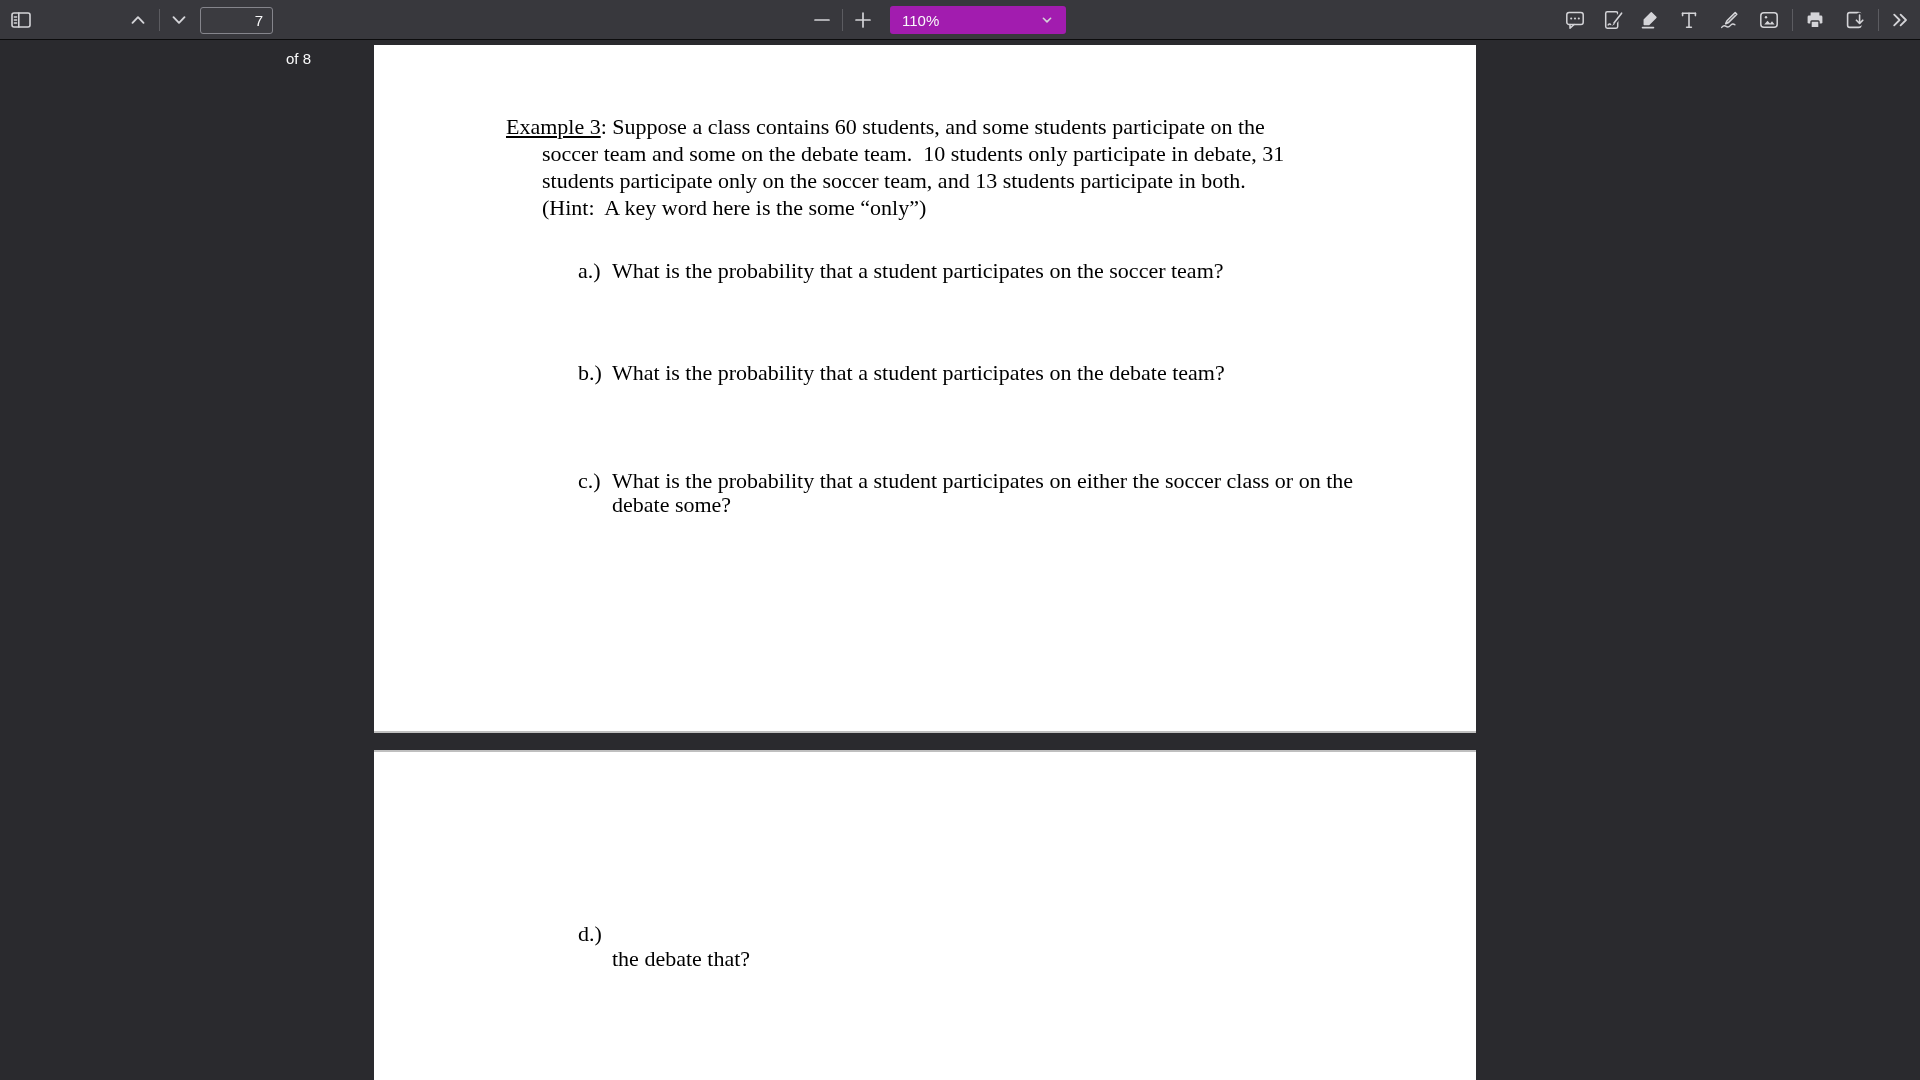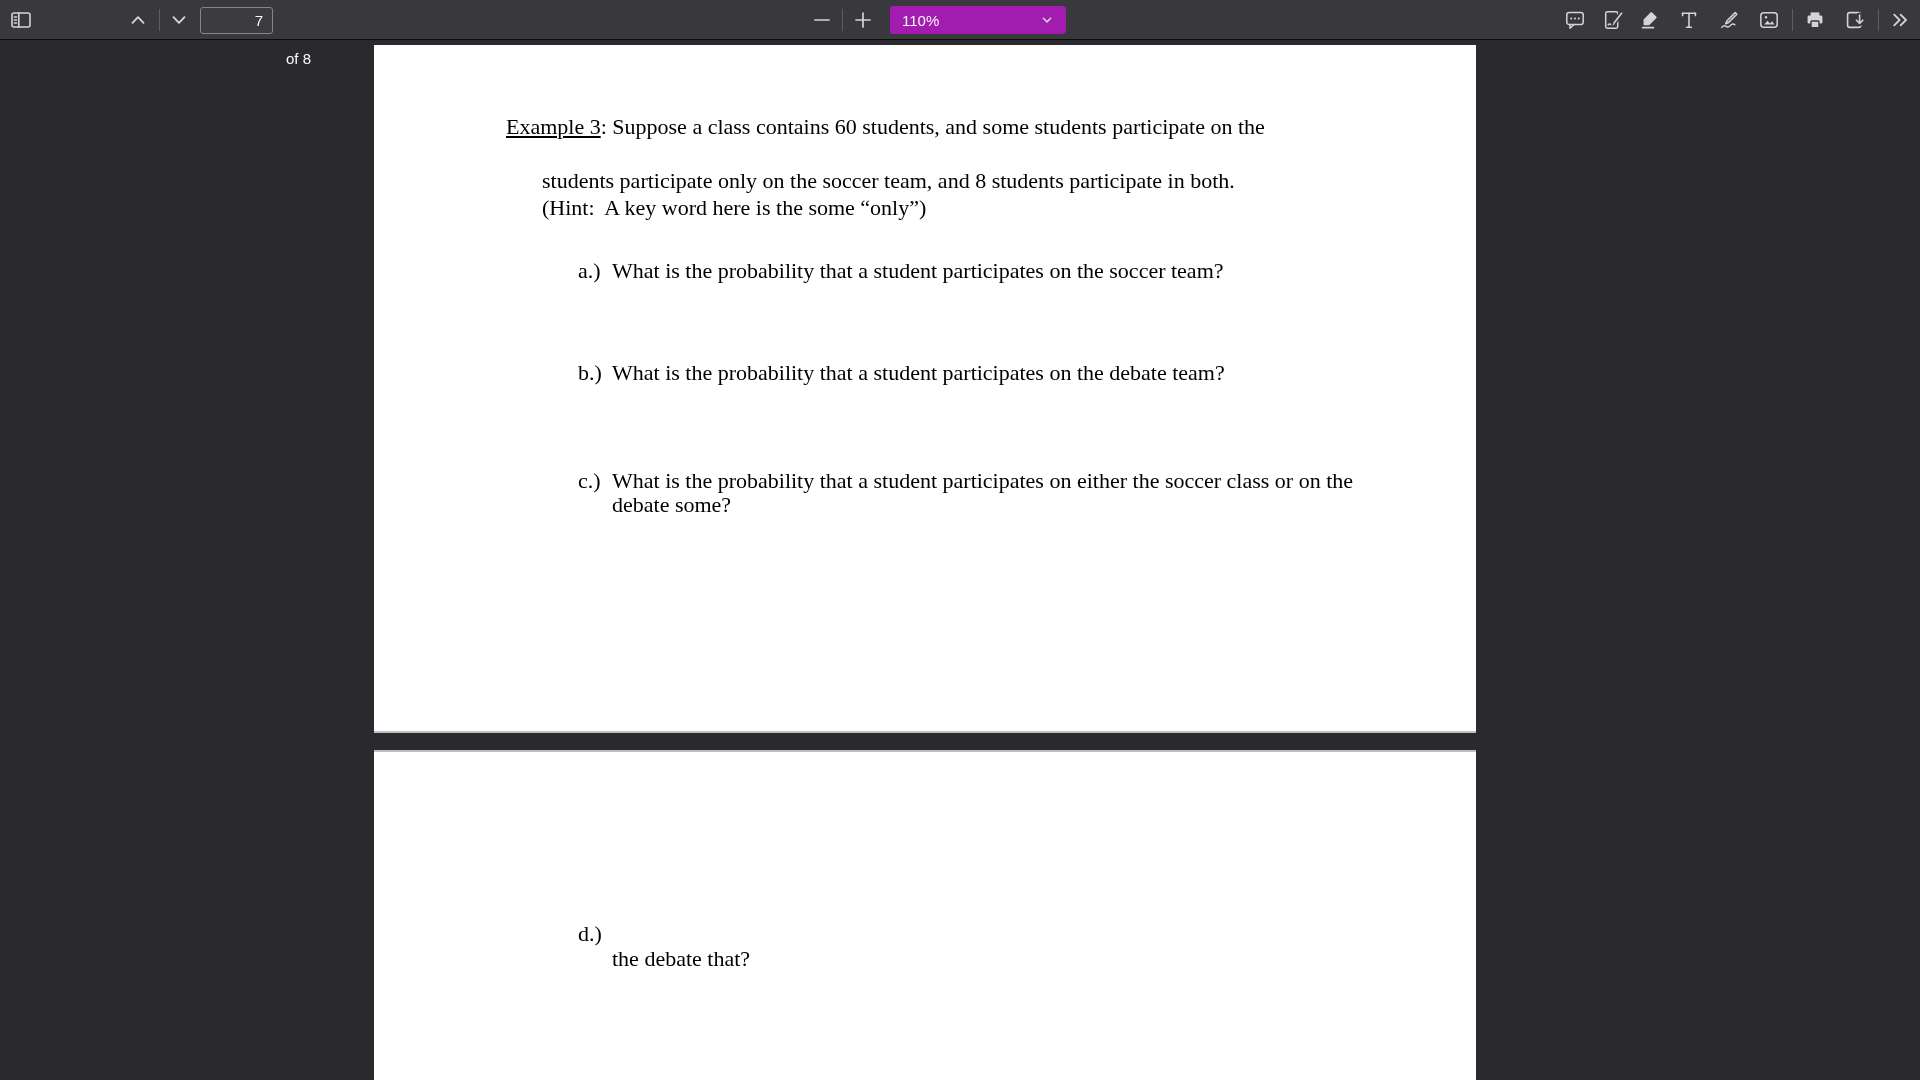--- a/index.html
+++ b/index.html
@@ -226,21 +226,22 @@
       </svg>
     </span>
   </button>
 </div>
 
 <div class="viewer">
 
   <div class="page page-7">
     <div class="tl" style="left:132px; top:68px"><span class="u">Example 3</span><span>: Suppose a class contains 60 students, and some students participate on the</span></div>
 
-    <div class="tl" style="left:168px; top:122px">students participate only on the soccer team, and 8 students participate in both.</div>
+    <div class="tl" style="left:168px; top:95px">soccer team and some on the debate team.  10 students only participate in debate, 31</div>
+    <div class="tl" style="left:168px; top:122px">students participate only on the soccer team, and 13 students participate in both.</div>
     <div class="tl" style="left:168px; top:149px">(Hint:  A key word here is the some “only”)</div>
 
     <div class="tl" style="left:204px; top:212px">a.)</div>
     <div class="tl" style="left:238px; top:212px">What is the probability that a student participates on the soccer team?</div>
 
     <div class="tl" style="left:204px; top:314px">b.)</div>
     <div class="tl" style="left:238px; top:314px">What is the probability that a student participates on the debate team?</div>
 
     <div class="tl" style="left:204px; top:422px">c.)</div>
     <div class="tl" style="left:238px; top:422px">What is the probability that a student participates on either the soccer class or on the</div>

